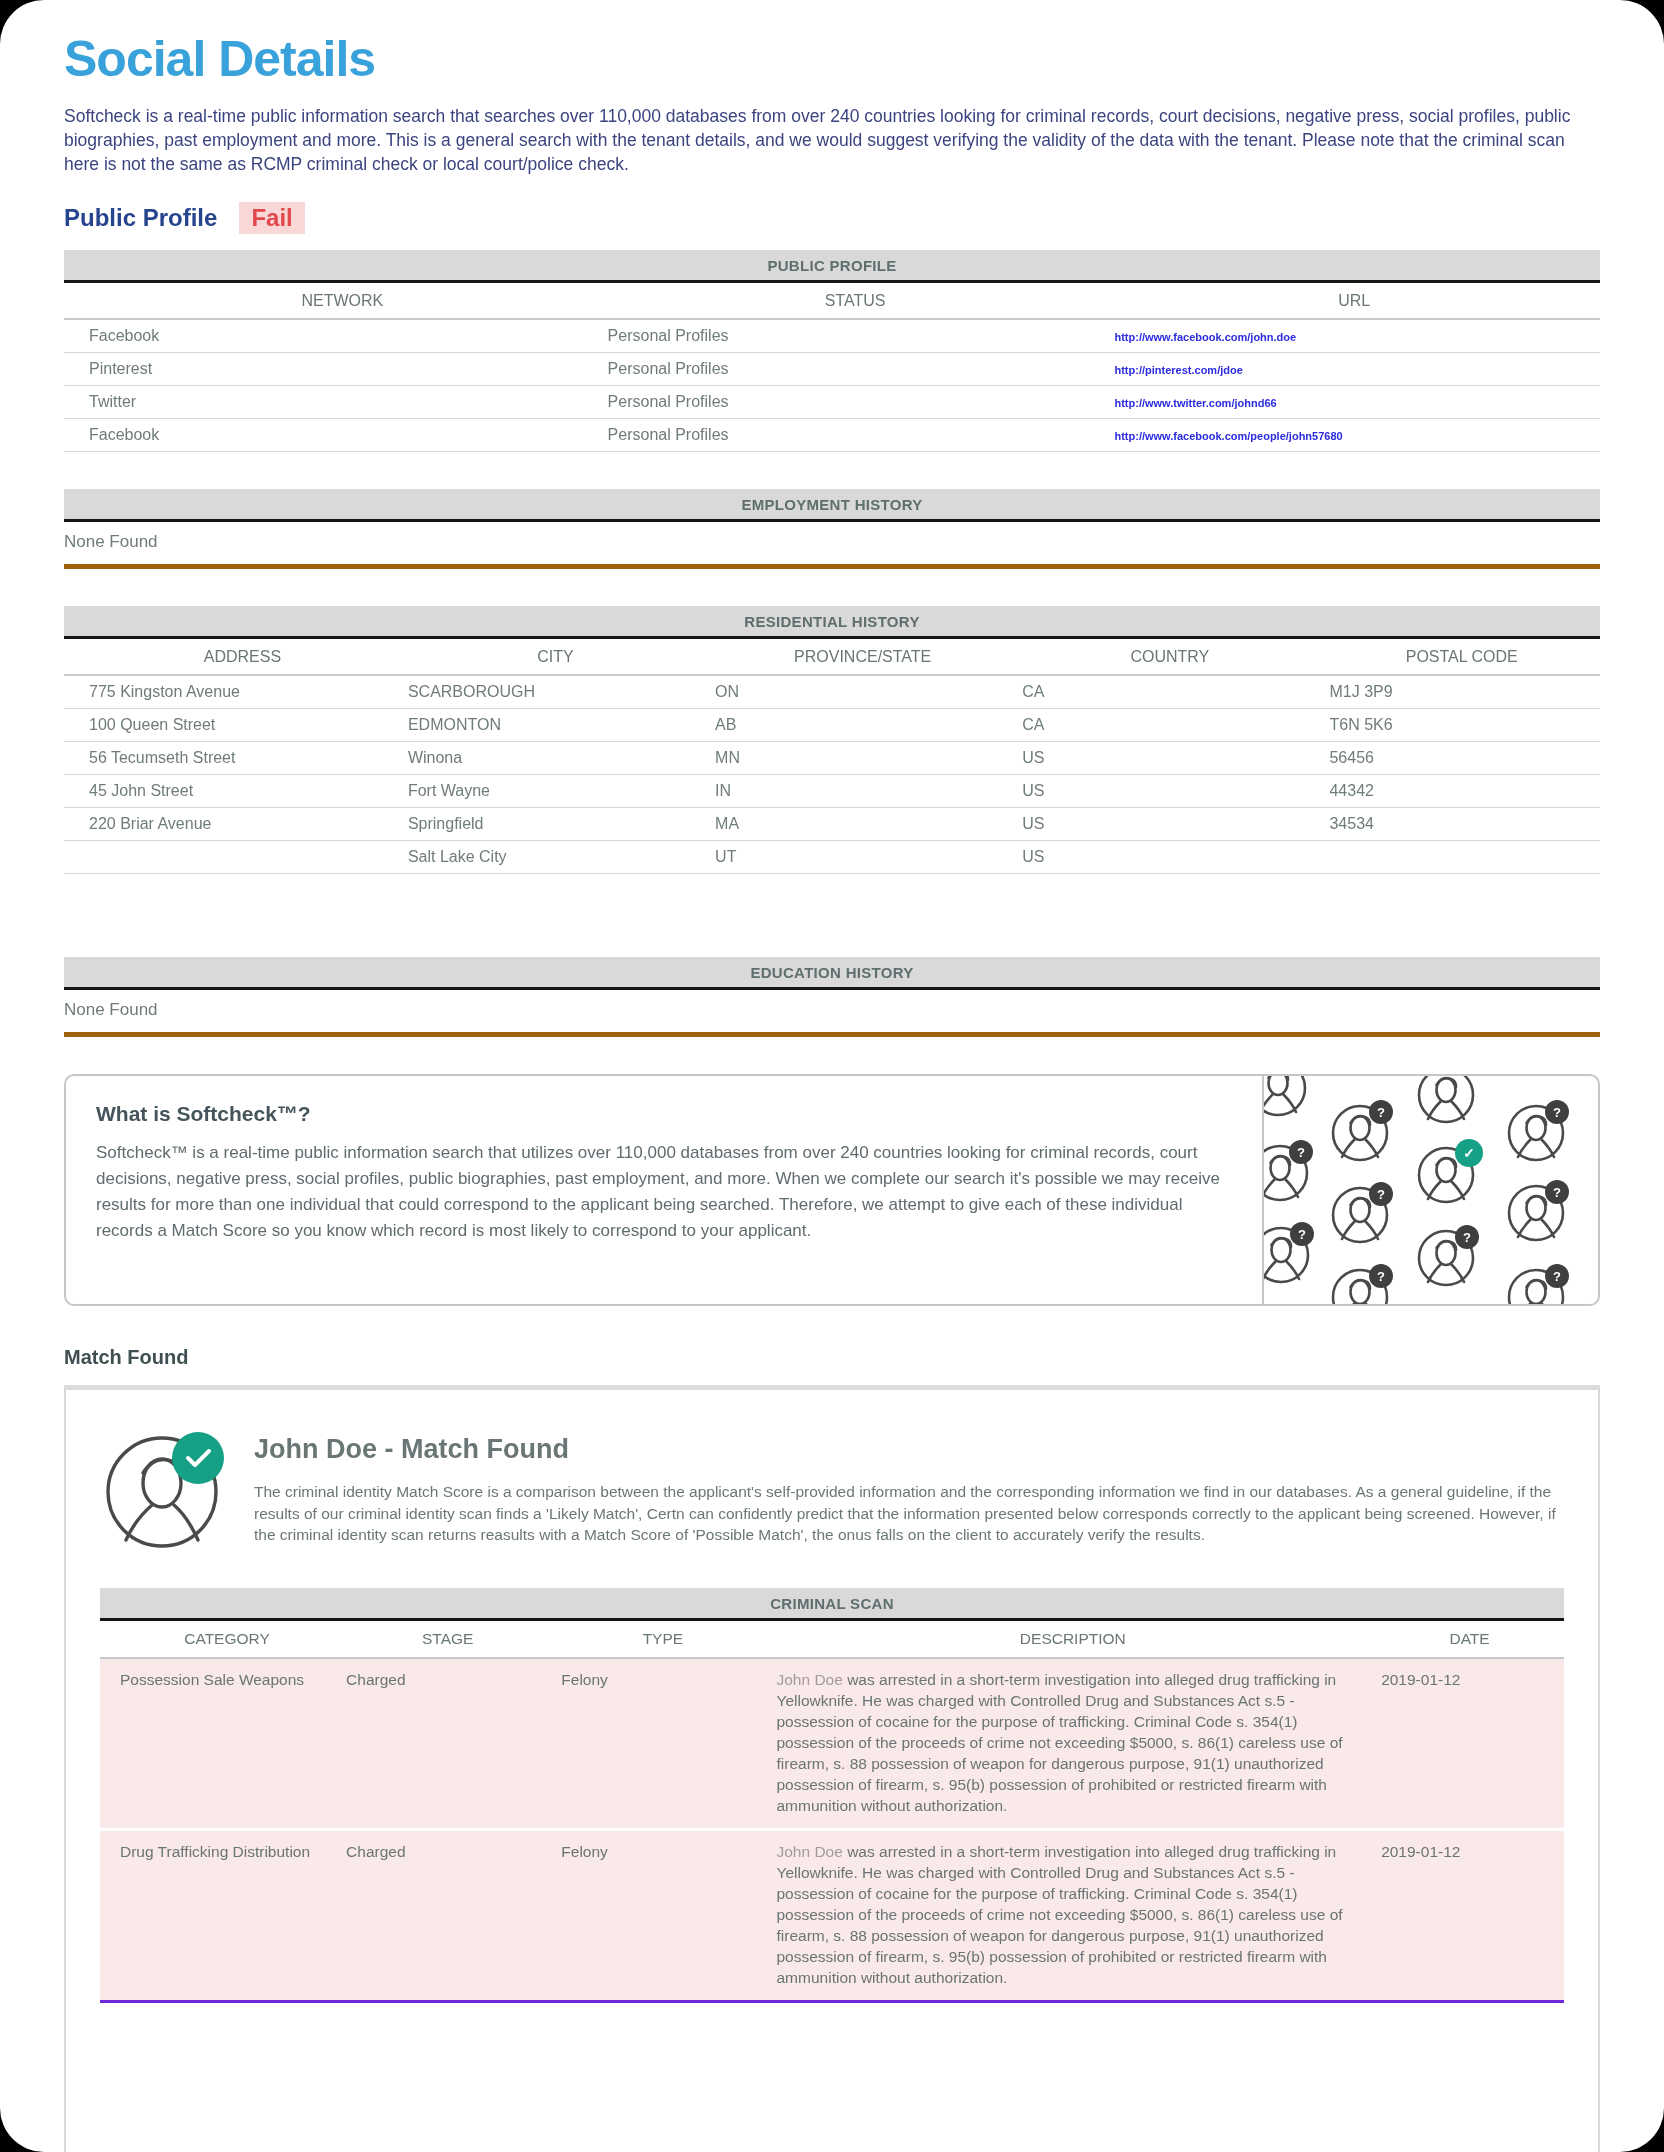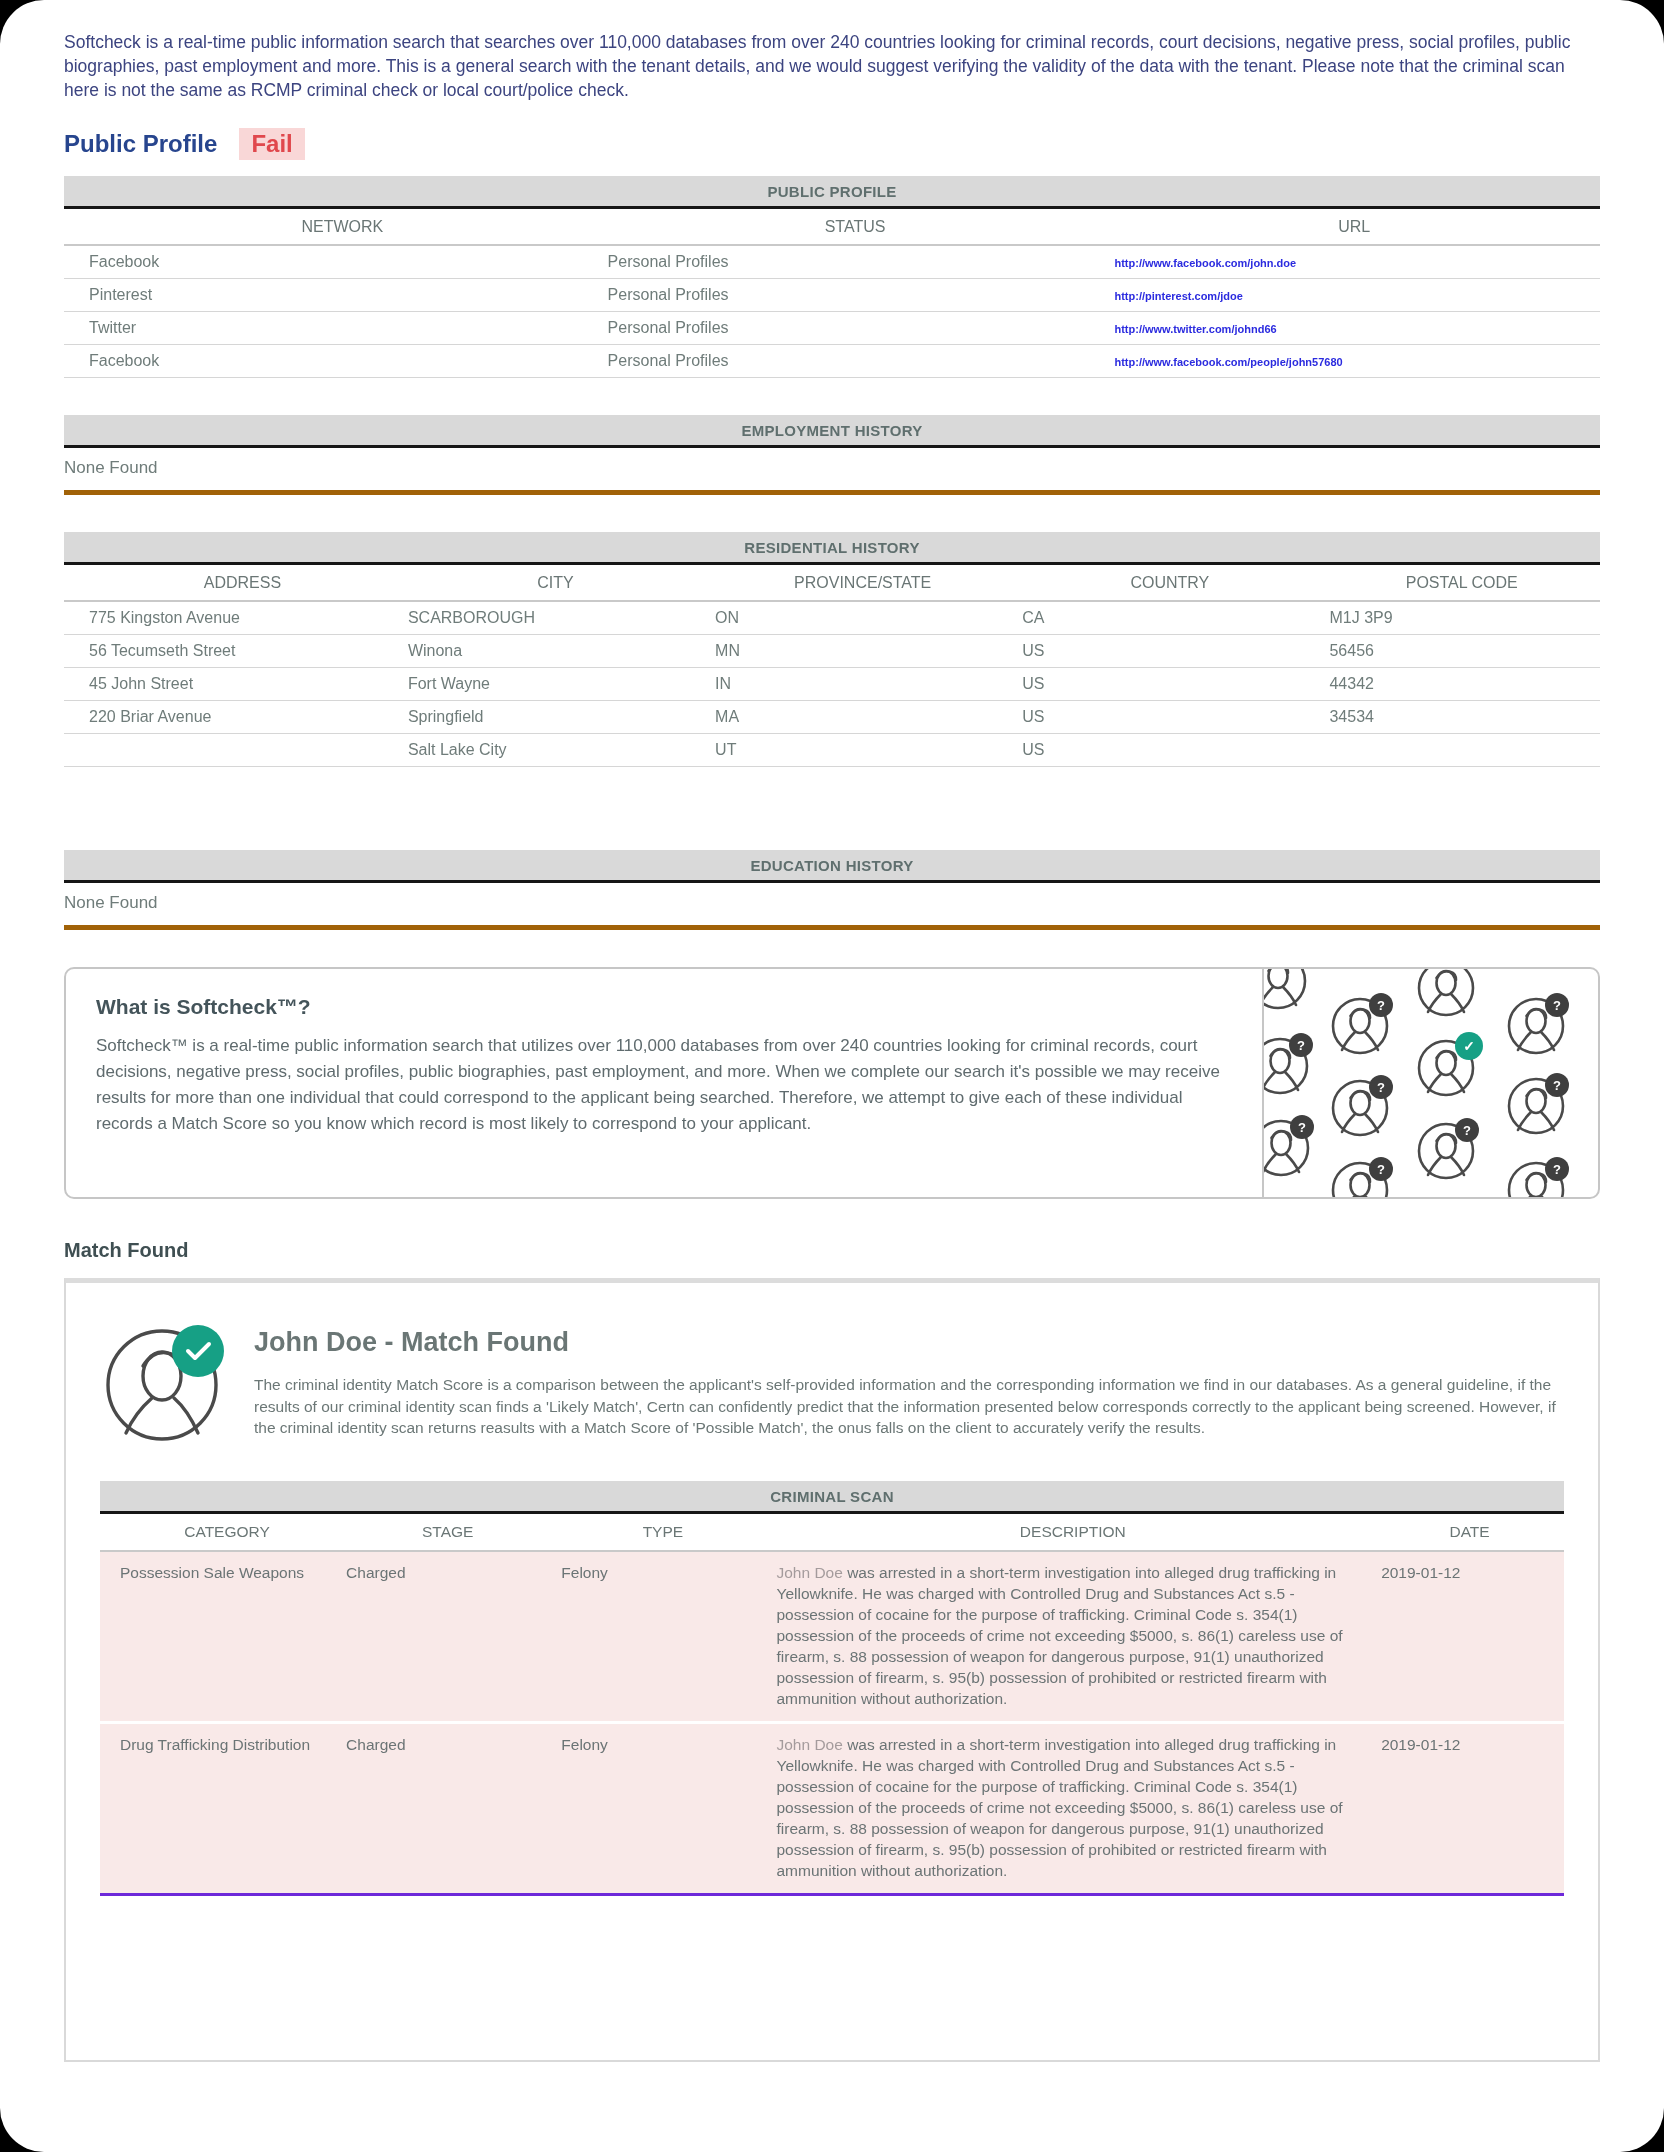--- a/index.html
+++ b/index.html
@@ -58,20 +58,21 @@
   .cs-table tr:last-child td { border-bottom:3px solid #6d28d9; }
   .desc-name { color:#a49b9c; }
   
   .pattern-svg { position:absolute; top:0; left:0; }
 </style>
 </head>
 <body>
 
 <div class="page">
 
+  <h1 class="page-title">Social Details</h1>
   <p class="intro">Softcheck is a real-time public information search that searches over 110,000 databases from over 240 countries looking for criminal records, court decisions, negative press, social profiles, public biographies, past employment and more. This is a general search with the tenant details, and we would suggest verifying the validity of the data with the tenant. Please note that the criminal scan here is not the same as RCMP criminal check or local court/police check.</p>
 
   <div class="section-head">
     <span class="section-title">Public Profile</span>
     <span class="fail-badge">Fail</span>
   </div>
 
   <div class="tbl-wrap">
     <div class="band">PUBLIC PROFILE</div>
     <table class="pp-table">
@@ -124,20 +125,27 @@
             <th>POSTAL CODE</th>
           </tr>
         </thead>
       <tbody>
           <tr>
             <td>775 Kingston Avenue</td>
             <td>SCARBOROUGH</td>
             <td>ON</td>
             <td>CA</td>
             <td>M1J 3P9</td>
+          </tr>
+          <tr>
+            <td>100 Queen Street</td>
+            <td>EDMONTON</td>
+            <td>AB</td>
+            <td>CA</td>
+            <td>T6N 5K6</td>
           </tr>
           <tr>
             <td>56 Tecumseth Street</td>
             <td>Winona</td>
             <td>MN</td>
             <td>US</td>
             <td>56456</td>
           </tr>
           <tr>
             <td>45 John Street</td>

